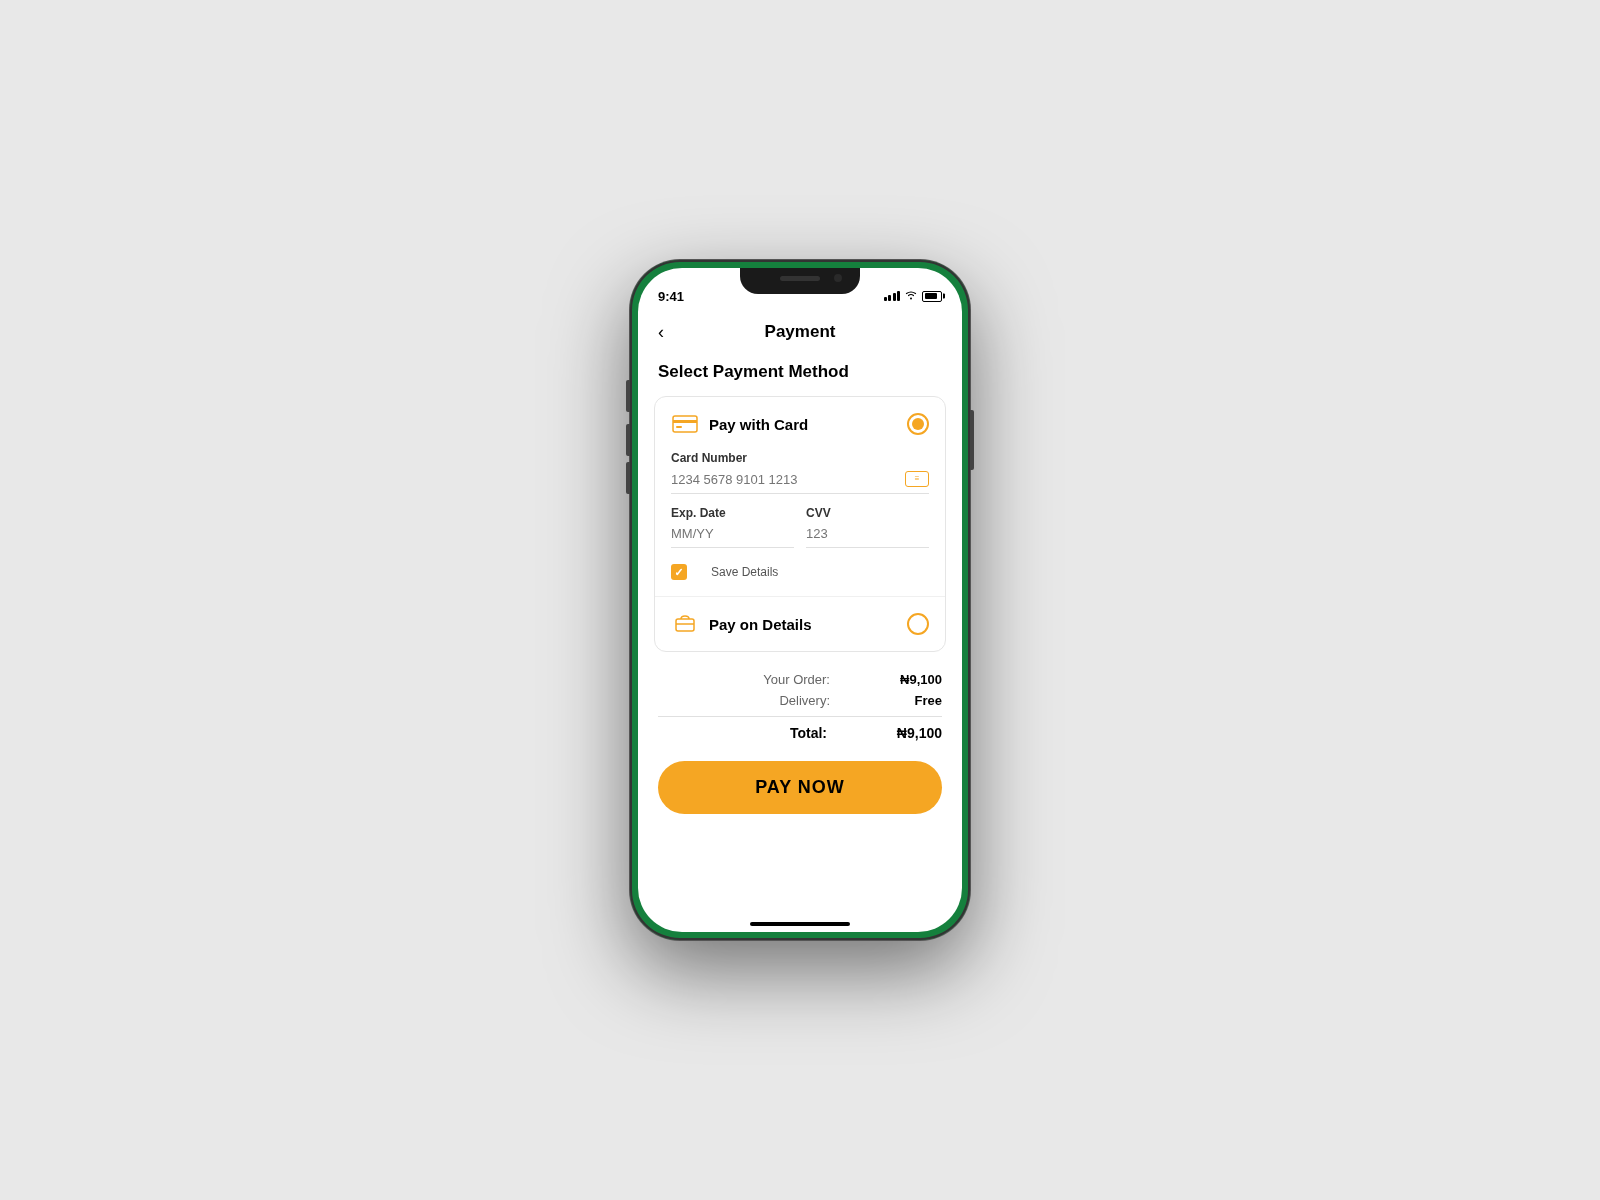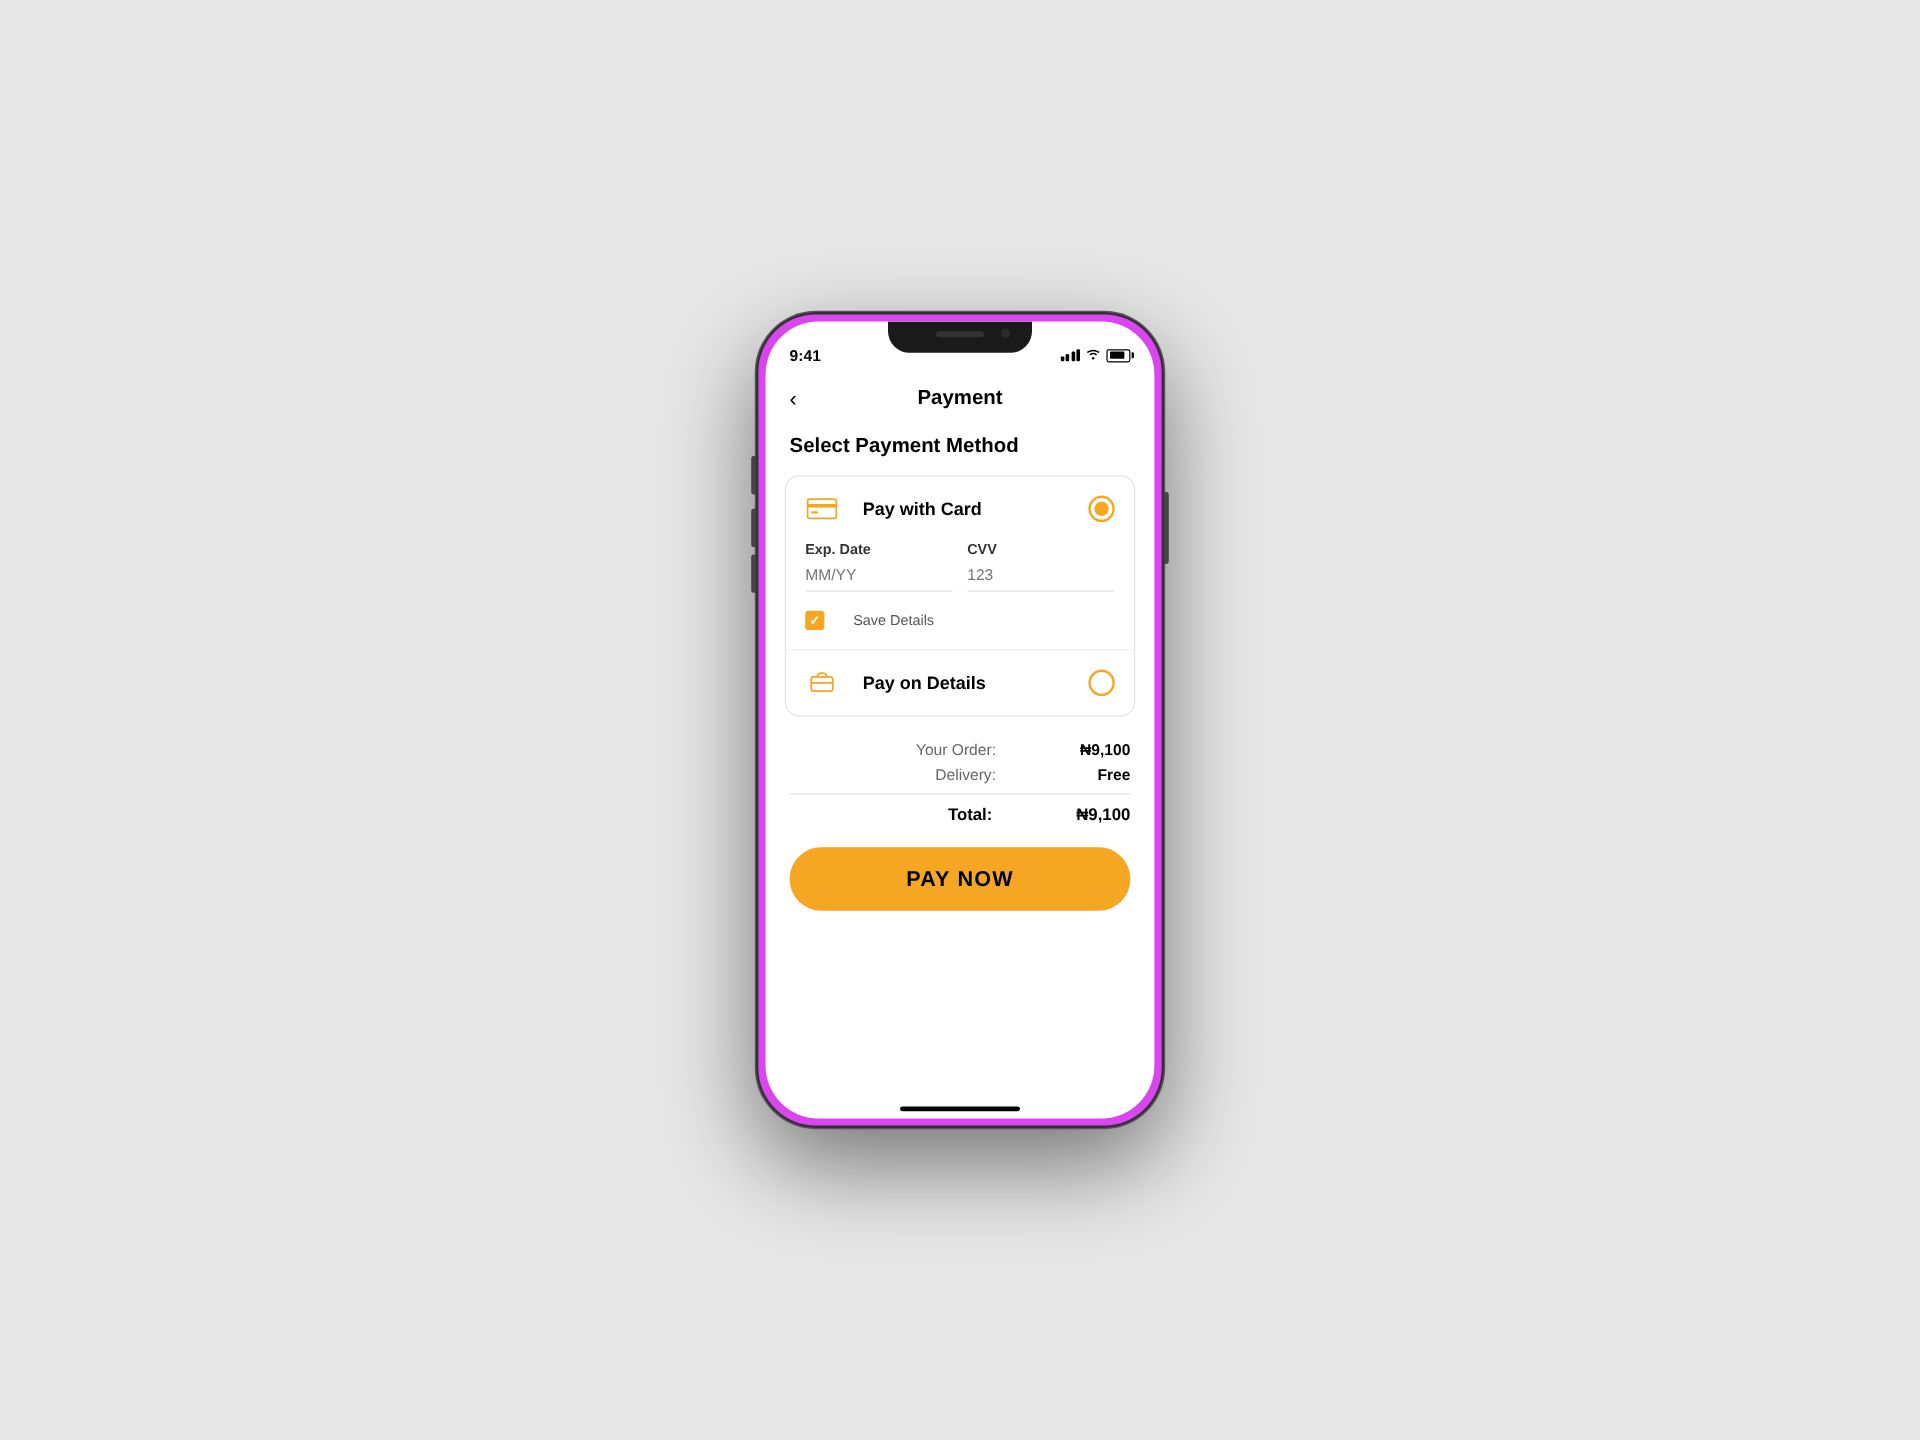--- a/index.html
+++ b/index.html
@@ -9,21 +9,21 @@
       display: flex;
       justify-content: center;
       align-items: center;
       min-height: 100vh;
       font-family: -apple-system, BlinkMacSystemFont, 'SF Pro Display', 'Helvetica Neue', Arial, sans-serif;
     }
 
     .phone-outer {
       width: 340px;
       height: 680px;
-      background: #d946ef;
+      background: #15803d;
       border-radius: 50px;
       padding: 8px;
       box-shadow:
         0 0 0 1px #555,
         0 30px 80px rgba(0,0,0,0.5),
         inset 0 0 0 2px #333;
       position: relative;
     }
 
     
@@ -226,21 +226,21 @@
 
     .payment-option-header {
       display: flex;
       align-items: center;
       justify-content: space-between;
     }
 
     .payment-option-left {
       display: flex;
       align-items: center;
-      gap: 20px;
+      gap: 10px;
     }
 
     .payment-icon {
       width: 28px;
       height: 20px;
       display: flex;
       align-items: center;
       justify-content: center;
     }
 
@@ -523,20 +523,27 @@
                   <rect x="1" y="6" width="24" height="3" fill="#F5A623"></rect>
                   <rect x="4" y="12" width="6" height="2" rx="1" fill="#F5A623"></rect>
                 </svg>
               </div>
               <span class="payment-option-name">Pay with Card</span>
             </div>
             <div class="radio-button selected"></div>
           </div>
 
           <div class="card-form">
+            <div class="form-group">
+              <label class="form-label">Card Number</label>
+              <div class="input-wrapper">
+                <input class="form-input" type="text" placeholder="1234 5678 9101 1213" style="">
+                <div class="card-scan-icon"></div>
+              </div>
+            </div>
 
             <div class="form-row">
               <div class="form-group">
                 <label class="form-label">Exp. Date</label>
                 <div class="input-wrapper">
                   <input class="form-input" type="text" placeholder="MM/YY" style="">
                 </div>
               </div>
               <div class="form-group">
                 <label class="form-label">CVV</label>

